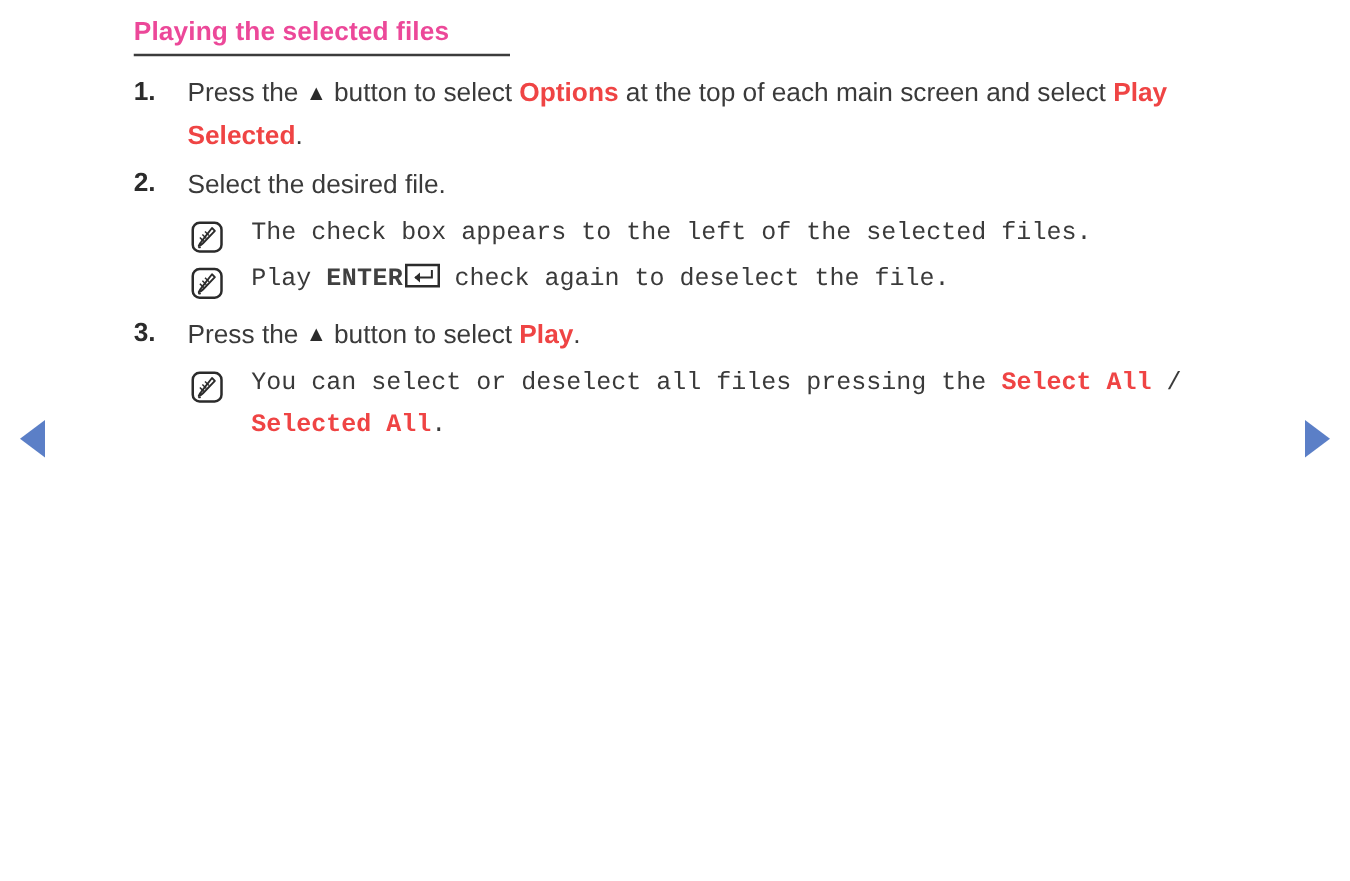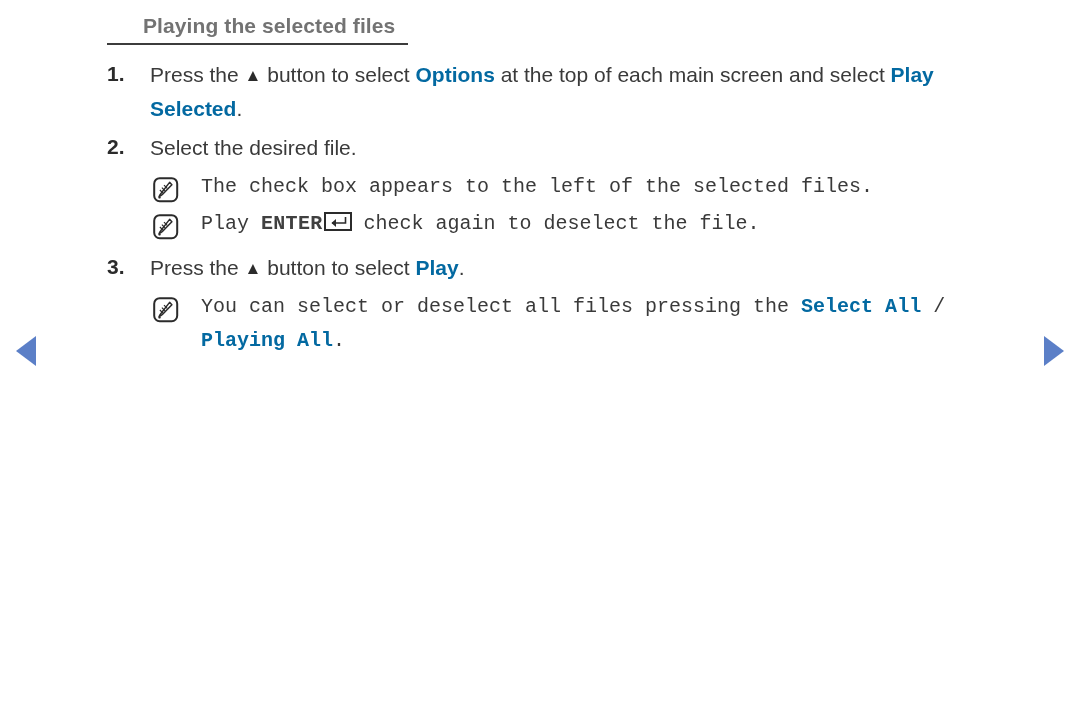--- a/index.html
+++ b/index.html
@@ -29,24 +29,23 @@
   .heading-wrap {
     position: absolute;
     left: 107px;
     top: 13px;
     width: 302px;
   }
   .heading {
     font-size: 21px;
     font-weight: bold;
     line-height: 26px;
-    color: #737373;
+    color: #ec4899;
     letter-spacing: 0.1px;
     white-space: nowrap;
-    margin-left: 36px;
   }
   .heading-rule {
     margin-top: 4px;
     width: 301px;
     height: 2px;
     background: #3c3c3c;
   }
 
   
   .content {
@@ -93,21 +92,21 @@
   }
   .note-icon svg { display: block; }
   .note-text {
     flex: 1 1 auto;
     font-size: 20px;
     line-height: 34px;
     color: #3a3a3a;
   }
 
   .kw {
-    color: #0369a1;
+    color: #ef4444;
     font-weight: bold;
   }
   .sep {
     color: #3a3a3a;
     font-weight: normal;
   }
 
   .tri {
     display: inline-block;
     color: #2b2b2b;
@@ -223,21 +222,21 @@
       <span class="note-icon">
         <svg width="28" height="28" viewBox="0 0 28 28">
           <rect x="2.2" y="2.2" width="23" height="23" rx="5.5" ry="5.5" fill="none" stroke="#2b2b2b" stroke-width="2"></rect>
           <path d="M17.6 6.4 L19.9 8.7 L10.4 18.6 C9.4 19.6 8.2 20.3 7.0 20.7 C7.5 19.5 8.2 18.3 9.1 17.3 Z" fill="none" stroke="#2b2b2b" stroke-width="1.5" stroke-linejoin="round"></path>
           <path d="M12.0 9.2 L15.2 12.4" stroke="#2b2b2b" stroke-width="1.2"></path>
           <path d="M9.9 11.6 L13.1 14.8" stroke="#2b2b2b" stroke-width="1.2"></path>
           <path d="M7.9 14.0 L11.0 17.1" stroke="#2b2b2b" stroke-width="1.2"></path>
           <path d="M6.6 20.9 C6.2 21.7 6.6 22.6 7.6 22.6 C8.5 22.6 9.0 21.9 8.6 21.1 Z" fill="#2b2b2b"></path>
         </svg>
       </span>
-      <span class="note-text"><span>You can select or deselect all files pressing the </span><span class="kw">Select All</span><span class="sep"> / </span><span class="kw">Playing All</span><span>.</span></span>
+      <span class="note-text"><span>You can select or deselect all files pressing the </span><span class="kw">Select All</span><span class="sep"> / </span><span class="kw">Selected All</span><span>.</span></span>
     </div>
 
   </div>
 
   <div class="nav-arrow nav-prev"></div>
   <div class="nav-arrow nav-next"></div>
 
 </div>
 
 </body></html>

